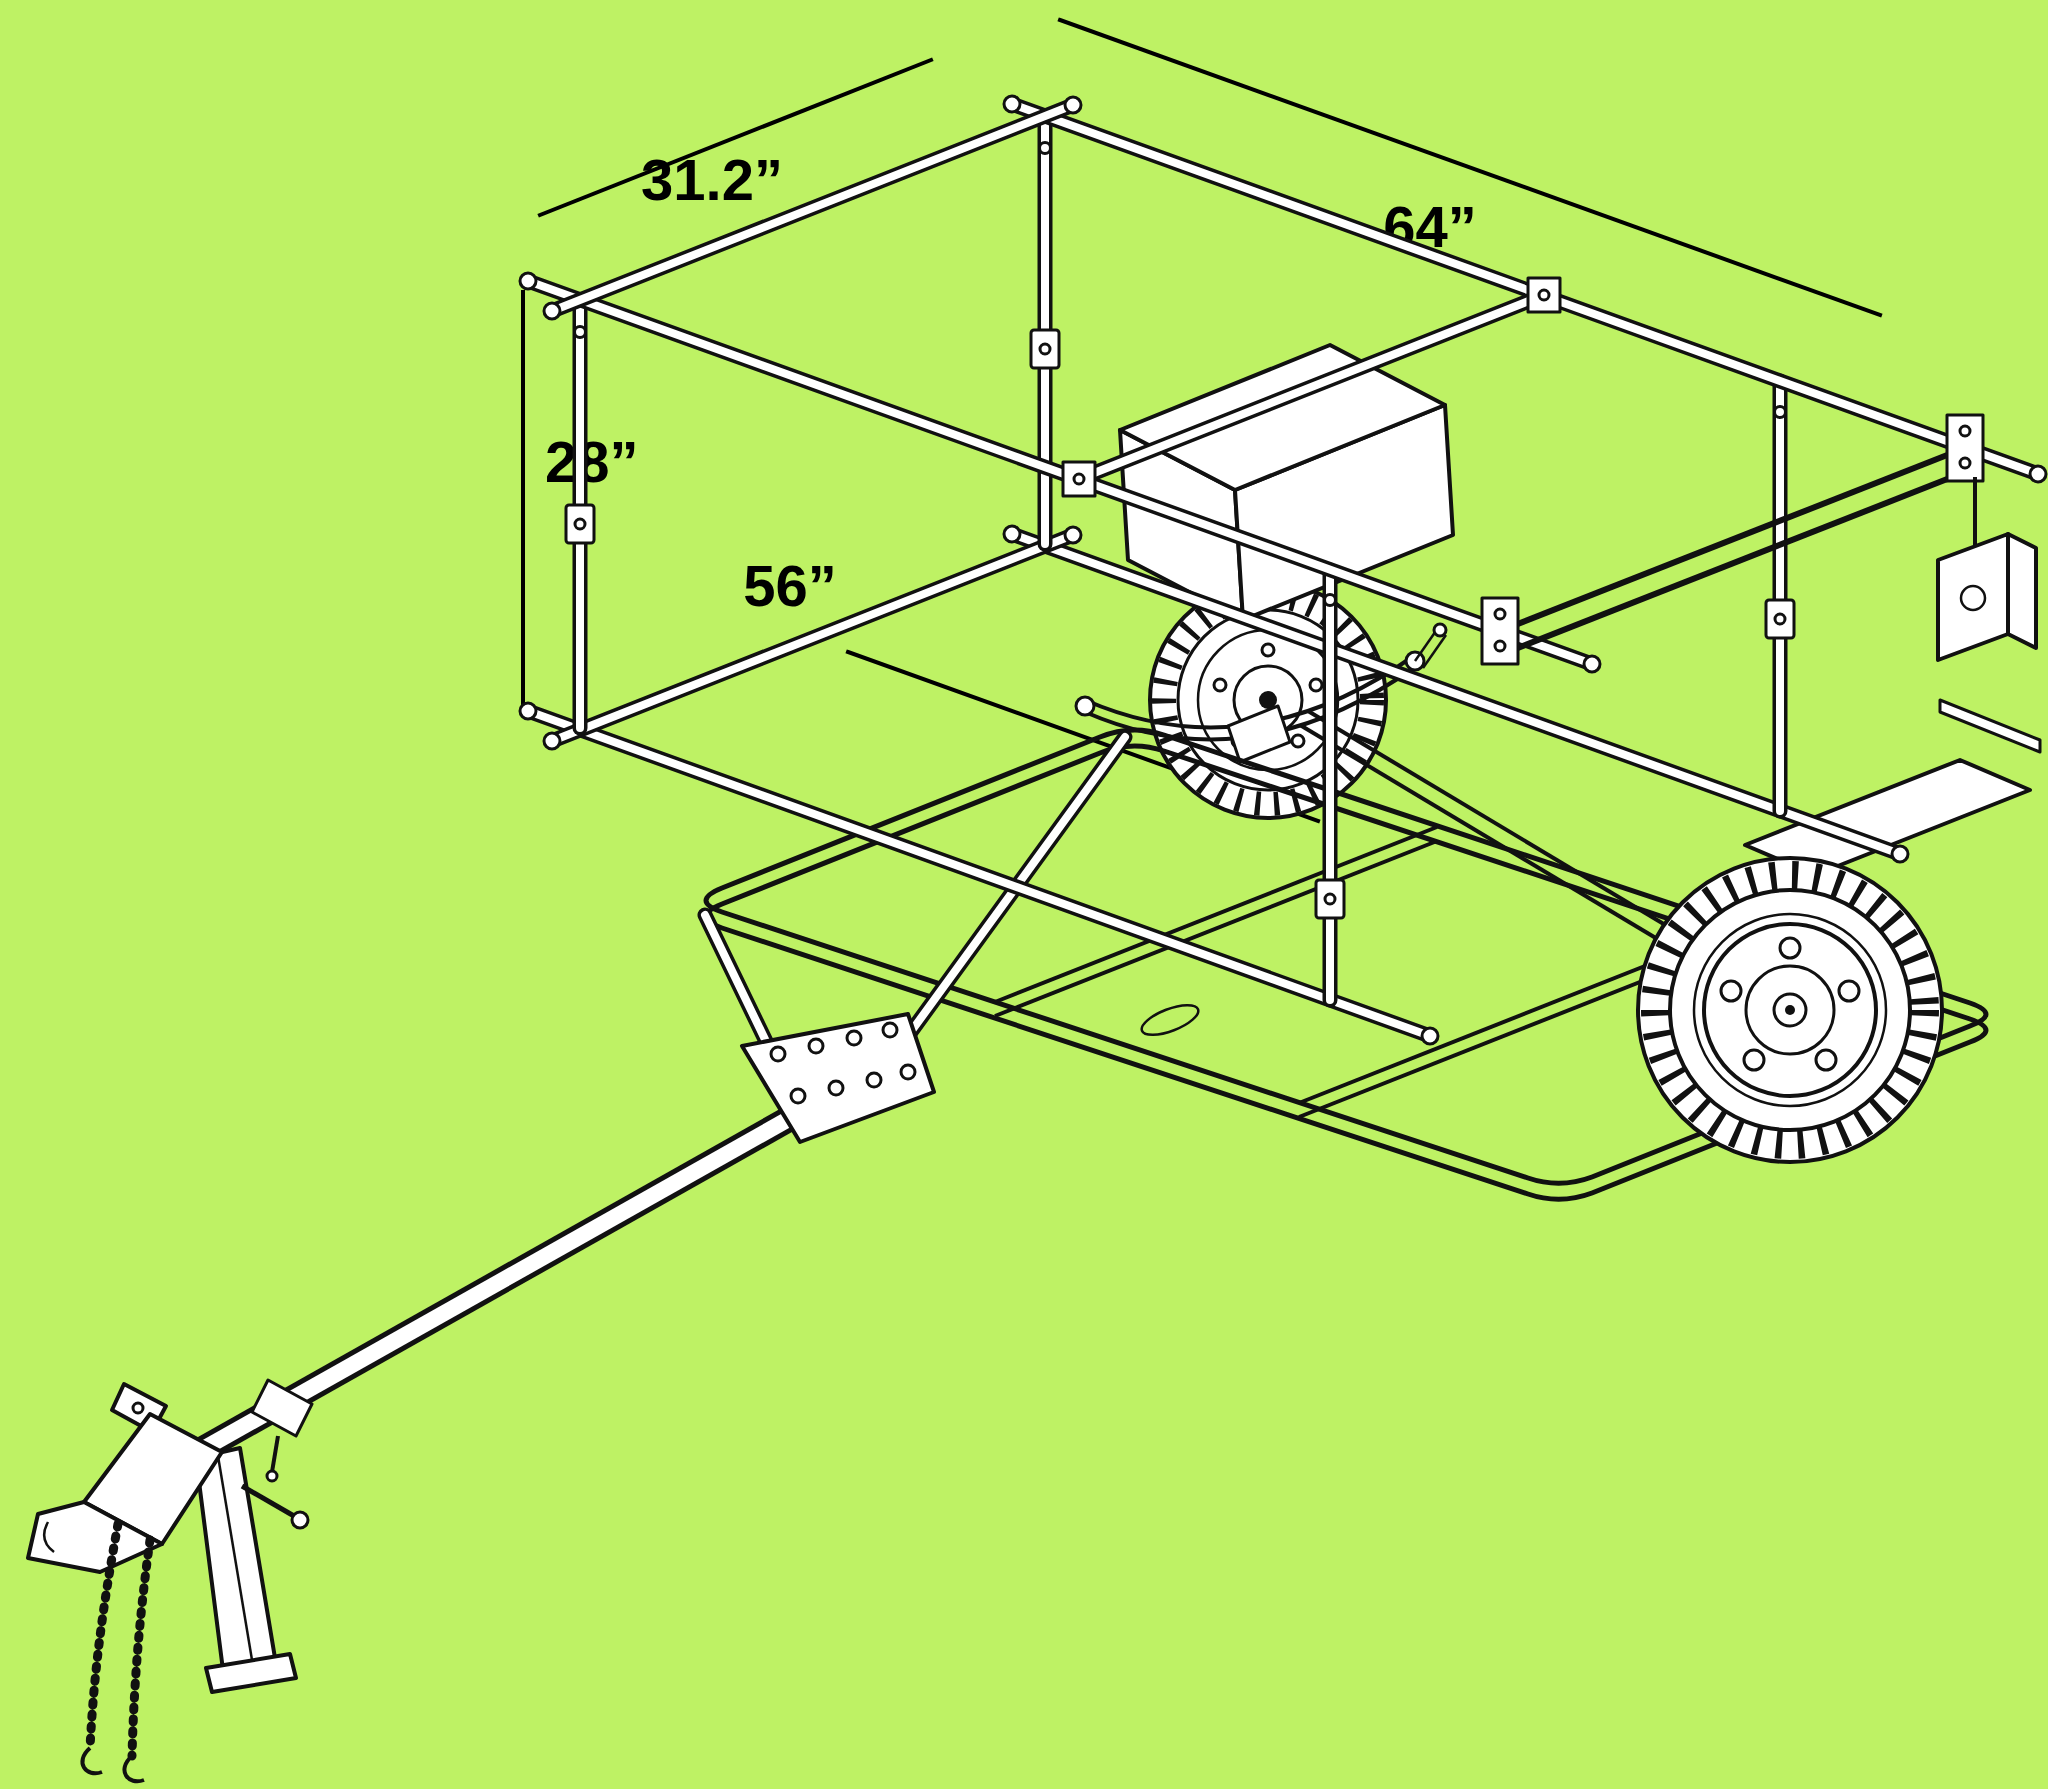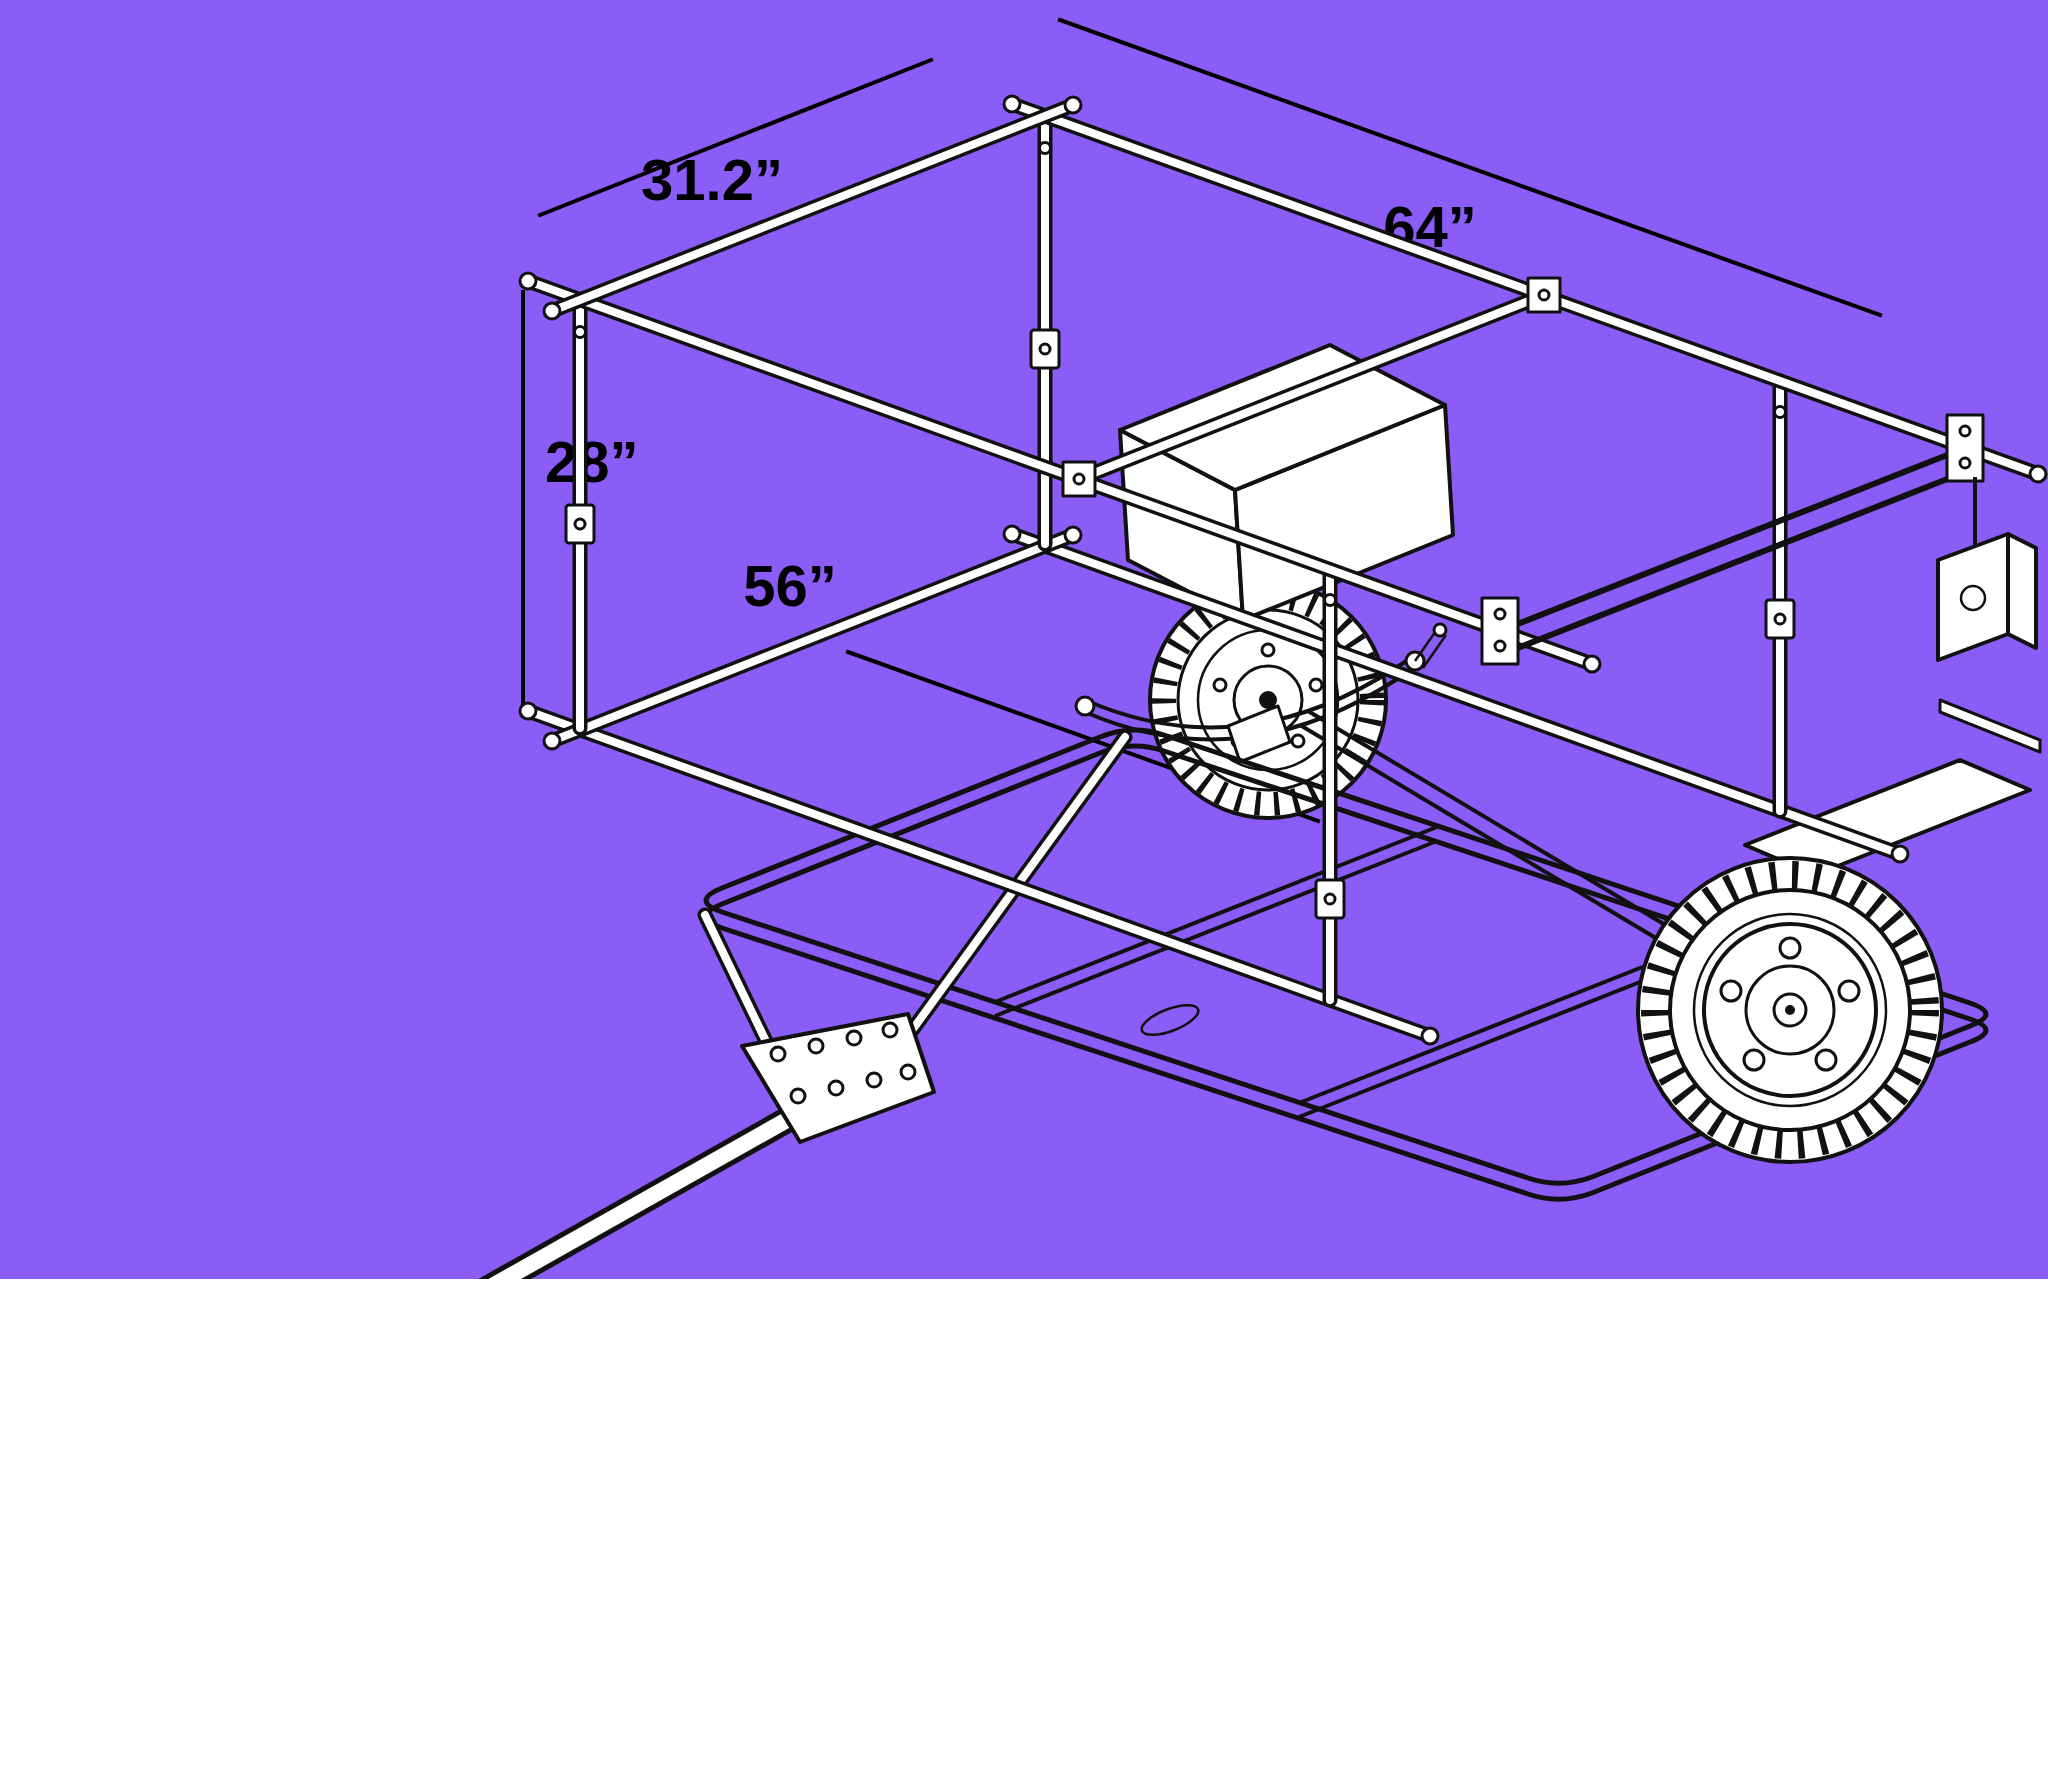--- a/index.html
+++ b/index.html
@@ -1,16 +1,16 @@
 <!DOCTYPE html>
 <html><head>
 <meta charset="utf-8">
 <style>
   html,body{margin:0;padding:0;background:#ffffff;}
-  .canvas{position:relative;width:2048px;height:1279px;background:#8b5cf6;overflow:hidden;}
+  .canvas{position:relative;width:2048px;height:1789px;background:#bef264;overflow:hidden;}
   svg{position:absolute;left:0;top:0;}
   
   .t-o{stroke:#111;stroke-width:15;stroke-linecap:round;fill:none}
   .t-i{stroke:#fff;stroke-width:8;stroke-linecap:round;fill:none}
   .ln{stroke:#111;stroke-width:5;fill:none;stroke-linejoin:round}
   .ln4{stroke:#111;stroke-width:4;fill:none;stroke-linejoin:round}
   .ln2{stroke:#111;stroke-width:2.5;fill:none}
   .fw{fill:#fff;stroke:#111;stroke-width:4;stroke-linejoin:round}
   .fwt{fill:#fff;stroke:#111;stroke-width:3;stroke-linejoin:round}
   .cap{fill:#fff;stroke:#111;stroke-width:3}

